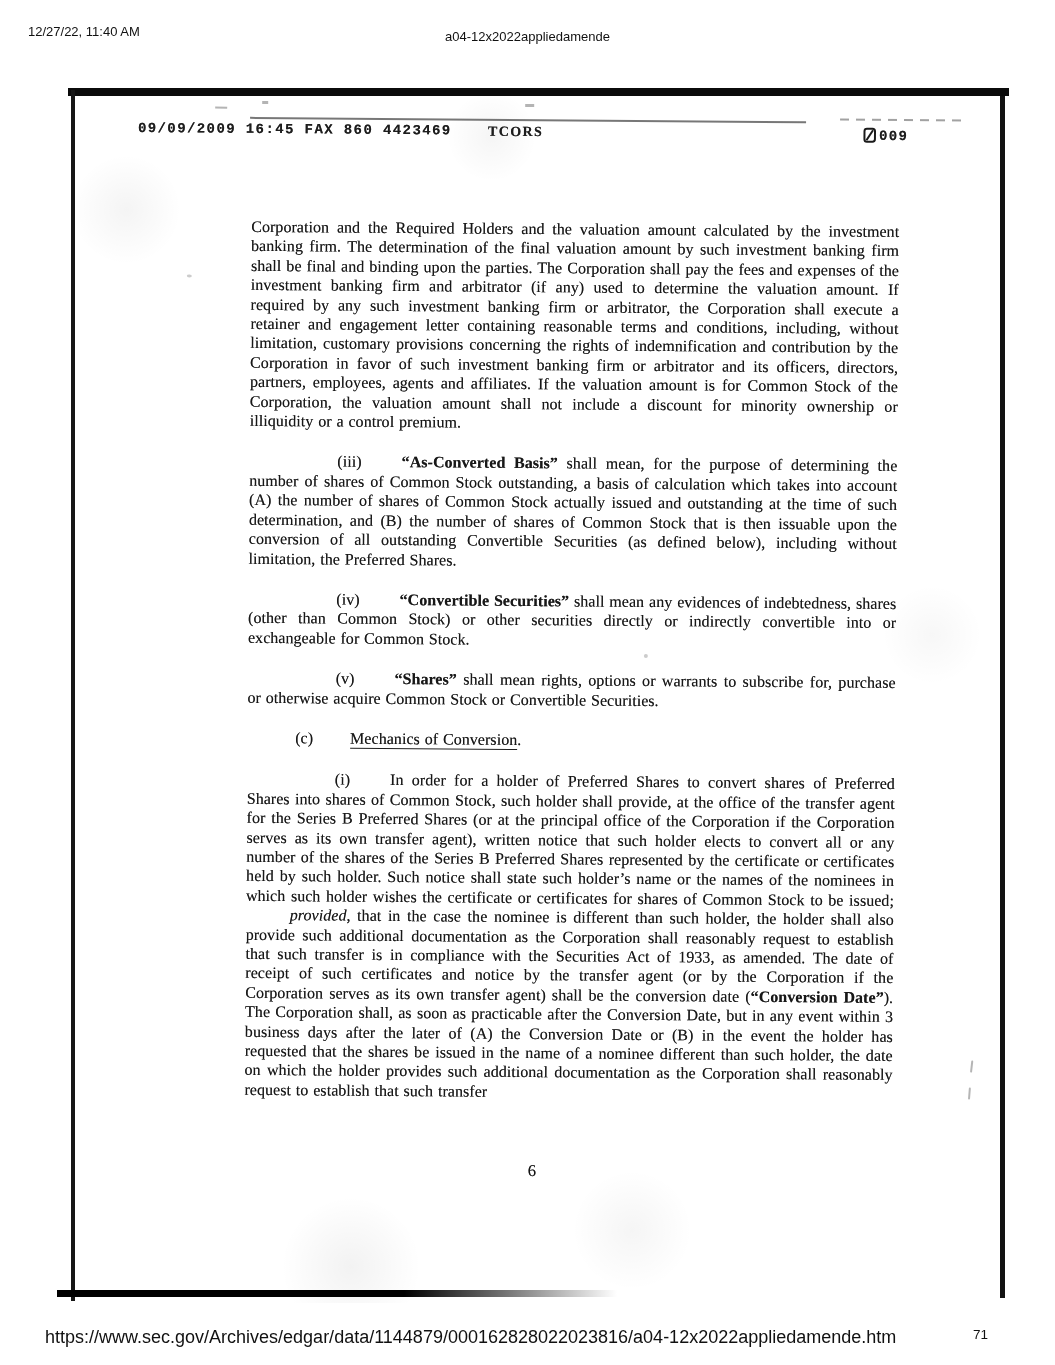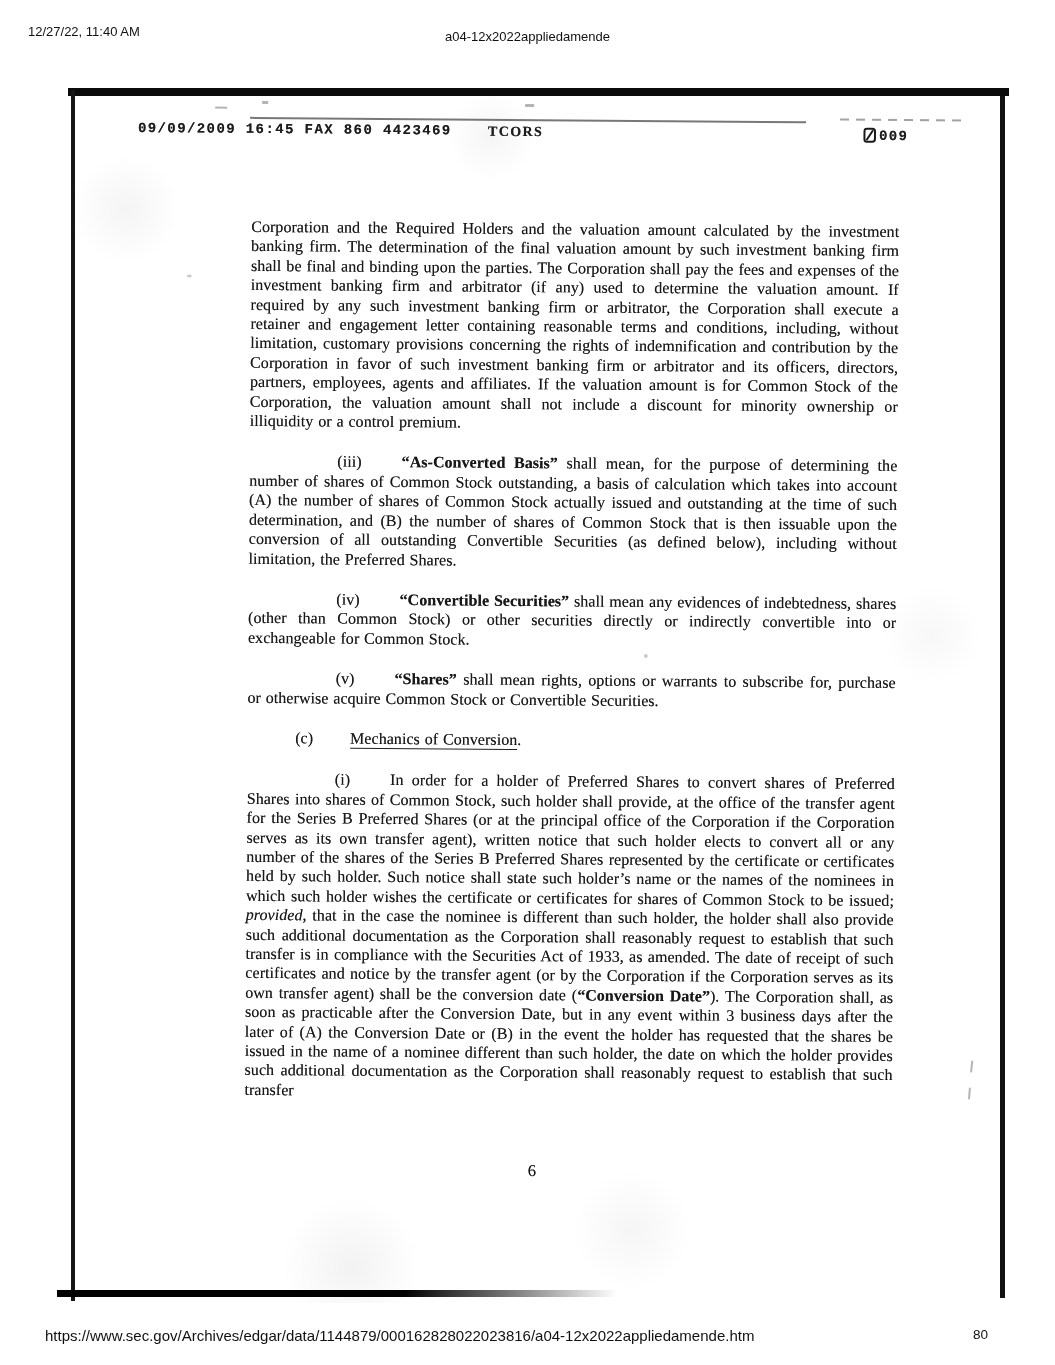--- a/index.html
+++ b/index.html
@@ -4,21 +4,21 @@
 <style>
   html,body{margin:0;padding:0;}
   body{
     width:1055px;height:1365px;position:relative;background:#ffffff;
     font-family:"Liberation Sans", sans-serif;color:#000;overflow:hidden;
   }
   
   .chrome-text{font-size:13px;color:#111;position:absolute;white-space:nowrap;}
   #hdr-date{left:28px;top:24px;}
   #hdr-title{left:50%;top:29px;transform:translateX(-50%);}
-  #ftr-url{left:45px;top:1327px;font-size:15px;}
+  #ftr-url{left:45px;top:1327px;font-size:18px;}
   #ftr-page{left:973px;top:1327px;font-size:13.5px;}
   
   .scan-page{
     position:absolute;left:70px;top:88px;width:937px;height:1215px;background:#fff;
     background-image:
       radial-gradient(circle at 6% 10%, rgba(0,0,0,0.045), transparent 55px),
       radial-gradient(circle at 30% 97%, rgba(0,0,0,0.05), transparent 70px),
       radial-gradient(circle at 60% 94%, rgba(0,0,0,0.04), transparent 60px),
       radial-gradient(circle at 92% 45%, rgba(0,0,0,0.03), transparent 50px),
       radial-gradient(circle at 45% 4%, rgba(0,0,0,0.04), transparent 45px);
@@ -48,21 +48,21 @@
     font-family:"Liberation Serif", serif;font-size:16px;line-height:19.4px;
     color:#181818;text-align:justify;letter-spacing:.05px;word-spacing:.8px;
     text-shadow:0 0 .5px rgba(25,25,25,.65);
   }
   .doc-text p{margin:0 0 21px 0;}
   p.clause{text-indent:88px;}
   p.heading{text-indent:48px;text-align:left;margin-bottom:22px;}
   .gap{display:inline-block;width:40px;}
   p.heading .gap{width:37px;}
   .b{font-weight:700;}
-  .i{font-style:italic;}
+  .i{font-style:italic;margin-left:44px;}
   .u{border-bottom:1.6px solid #1f1f1f;padding-bottom:1px;}
   .page-num{position:absolute;left:450px;top:1070px;width:40px;text-align:center;
     font-family:"Liberation Serif", serif;font-size:16.5px;color:#141414;
     text-shadow:0 0 .5px rgba(25,25,25,.6);}
   
   .tick{position:absolute;width:2px;height:12px;background:#8d8d8d;opacity:.65;border-radius:1px;}
   .speck{position:absolute;background:#9a9a9a;opacity:.5;border-radius:50%;}
 </style>
 </head>
 <body>
@@ -110,13 +110,13 @@
     <div class="speck" style="left:118px;top:186px;width:5px;height:3px;"></div>
   </div>
 
   <div class="bar-top"></div>
   <div class="bar-left"></div>
   <div class="bar-right"></div>
   <div class="bar-bottom"></div>
 </div>
 
 <div class="chrome-text" id="ftr-url">https://www.sec.gov/Archives/edgar/data/1144879/000162828022023816/a04-12x2022appliedamende.htm</div>
-<div class="chrome-text" id="ftr-page">80</div>
+<div class="chrome-text" id="ftr-page">71</div>
 
 </body></html>

